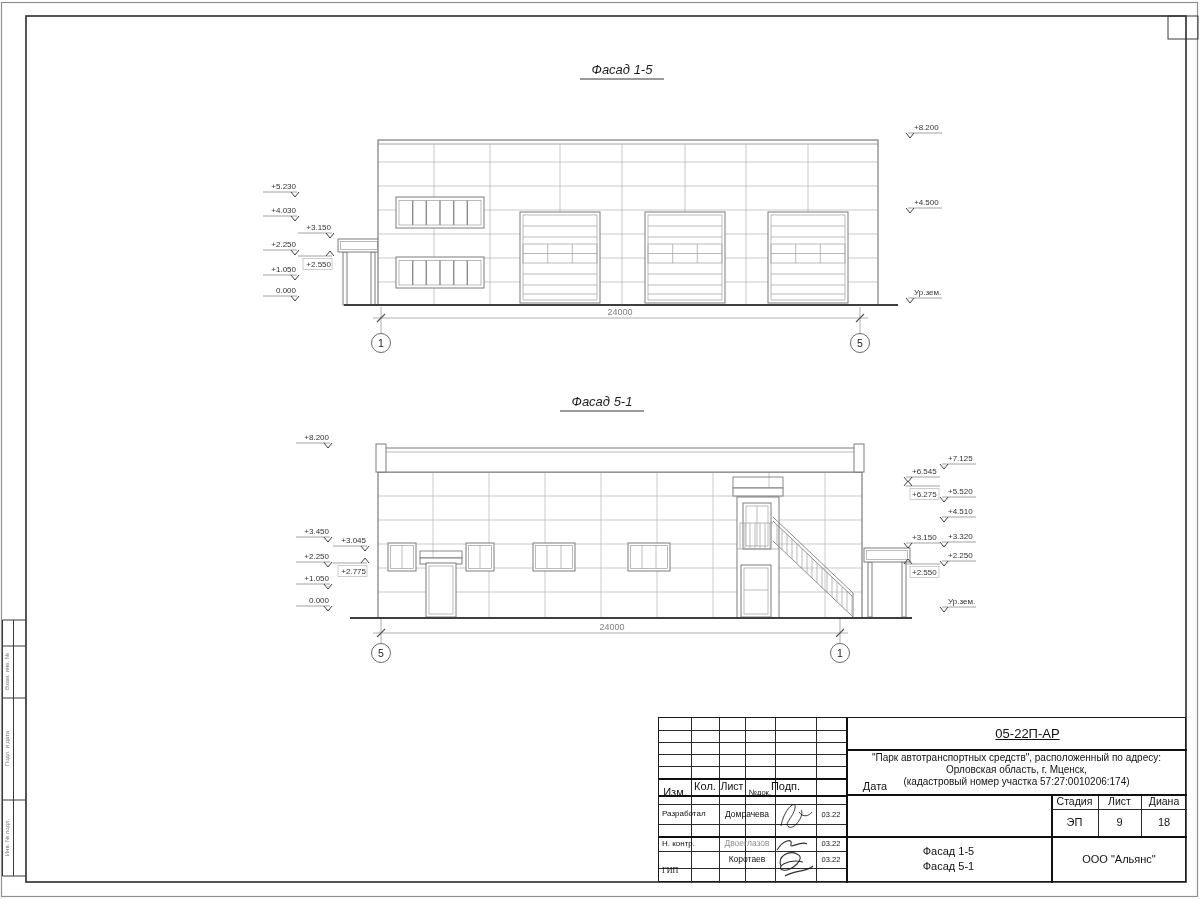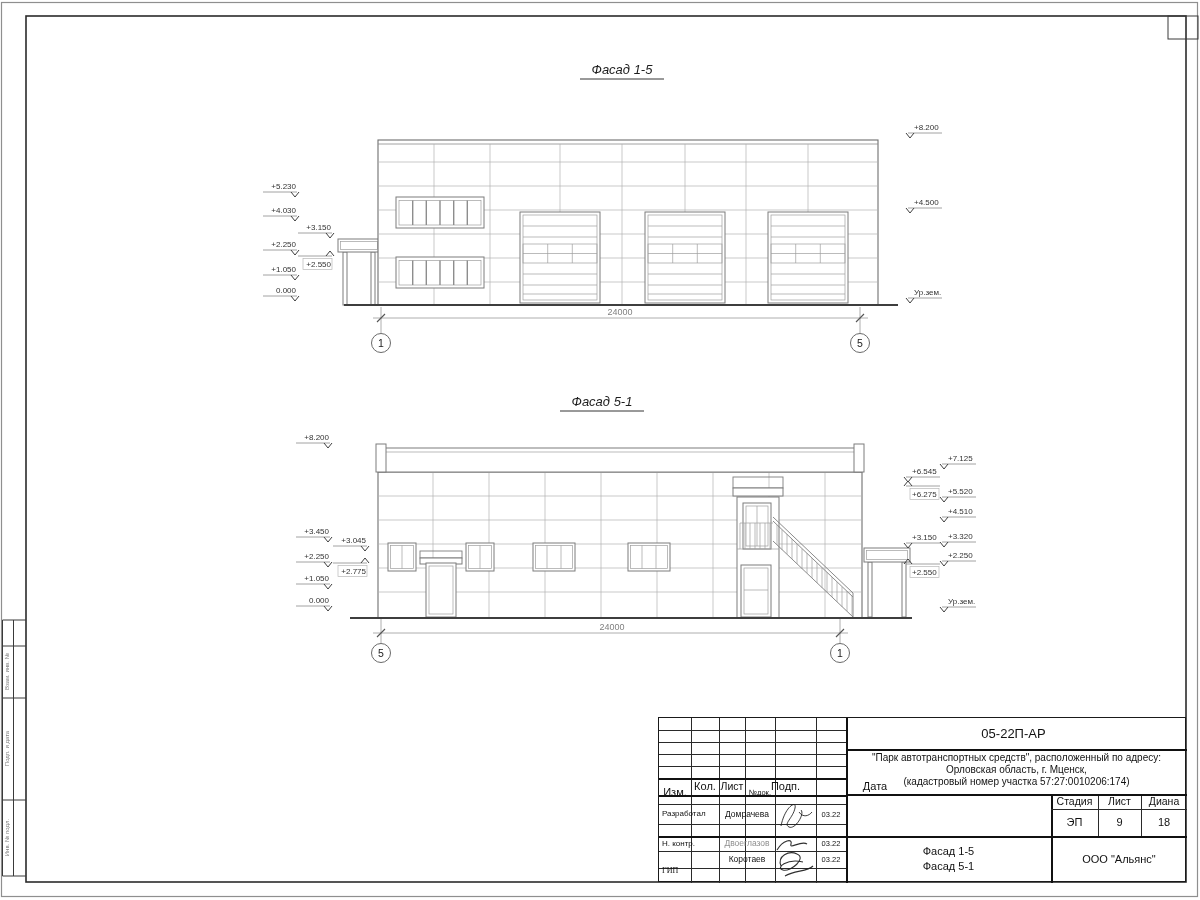--- a/index.html
+++ b/index.html
@@ -417,21 +417,21 @@
   <div class="cell" style="left:60px;top:133px;width:56px;height:17px;font-size:8.5px;">Коротаев</div>
   <div class="cell" style="left:157px;top:133px;width:30px;height:17px;font-size:7.5px;">03.22</div>
 
   <svg width="41" height="36" style="position:absolute;left:116px;top:80px;">
     <path d="M6 28 C10 8, 22 2, 20 10 C18 20, 8 26, 14 29 C20 32, 30 16, 26 12 M24 14 C28 20, 34 18, 37 14" fill="none" stroke="#1a1a1a" stroke-width="1" opacity="0.85"></path>
   </svg>
   <svg width="44" height="44" style="position:absolute;left:114px;top:118px;">
     <path d="M4 14 C10 4, 20 2, 18 8 C16 14, 28 4, 34 8 M8 30 C4 20, 16 14, 24 18 C34 22, 18 36, 10 34 C2 32, 14 22, 30 26 M12 40 C22 34, 34 36, 40 30" fill="none" stroke="#1a1a1a" stroke-width="1.1" opacity="0.9"></path>
   </svg>
 
-  <div class="cell" style="left:184px;top:0;width:341px;height:31px;font-size:13px;">05-22П-АР</div>
+  <div class="cell" style="left:198px;top:0;width:341px;height:31px;font-size:13px;text-decoration:underline;">05-22П-АР</div>
   <div class="cell" style="left:192px;top:31px;width:331px;height:45px;font-size:10px;display:block;padding-top:3px;">
     <div>"Парк автотранспортных средств",  расположенный по адресу:</div>
     <div>Орловская область, г. Мценск,</div>
     <div>(кадастровый номер участка 57:27:0010206:174)</div>
   </div>
   <div class="cell" style="left:392px;top:76px;width:47px;height:15px;font-size:10.5px;">Стадия</div>
   <div class="cell" style="left:439px;top:76px;width:43px;height:15px;font-size:10.5px;">Лист</div>
   <div class="cell" style="left:482px;top:76px;width:46px;height:15px;font-size:10.5px;">Диана</div>
   <div class="cell" style="left:392px;top:91px;width:47px;height:27px;font-size:11px;">ЭП</div>
   <div class="cell" style="left:439px;top:91px;width:43px;height:27px;font-size:11px;">9</div>

